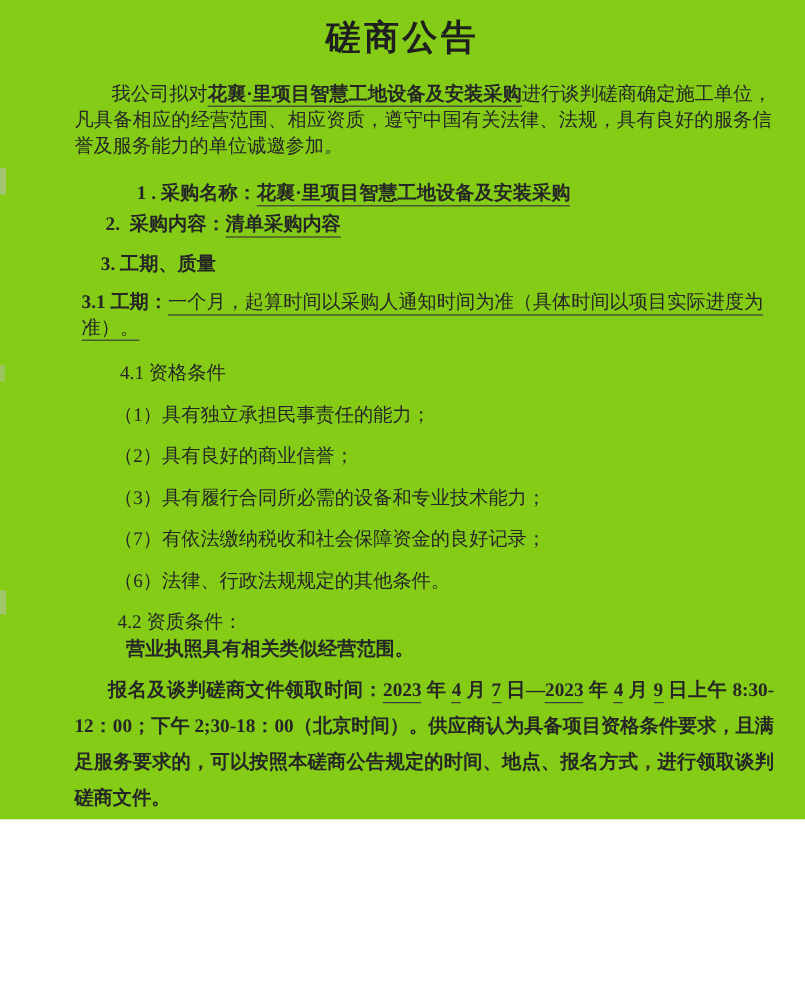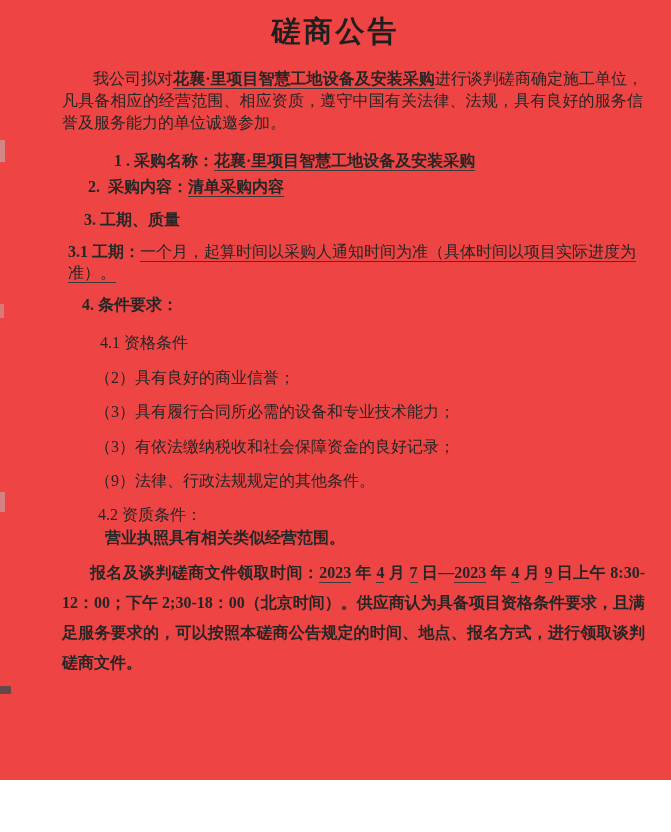--- a/index.html
+++ b/index.html
@@ -1,19 +1,19 @@
 <!DOCTYPE html>
 <html lang="zh"><head>
 <meta charset="utf-8">
 <style>
   html,body { margin:0; padding:0; background:#ffffff; }
   .page {
     position:relative;
-    width:671px; height:780px;
-    background:#ef4444;
+    width:671px; height:683px;
+    background:#84cc16;
     font-family:"Liberation Serif", serif;
     color:#262626;
     overflow:hidden;
     box-sizing:border-box;
   }
   .title {
     margin:0; padding-top:12px;
     text-align:center;
     font-size:29px; font-weight:bold;
     letter-spacing:3px;
@@ -72,28 +72,28 @@
 
   <div class="line l-item1"><span class="b">1 . 采购名称：</span><span class="b u">花襄·里项目智慧工地设备及安装采购</span></div>
 
   <div class="line l-item2"><span class="b">2.  采购内容：</span><span class="b u">清单采购内容</span></div>
 
   <div class="line l-s3 b">3. 工期、质量</div>
 
   <div class="line l-s31"><span class="b">3.1 工期：</span><span class="u">一个月，起算时间以采购人通知时间为准（具体时间以项目实际进度为准）。</span></div>
 
 
-  <div class="line l-s4 b">4. 条件要求：</div>
 
   <div class="line l-s41">4.1 资格条件</div>
 
+  <div class="line cond">（1）具有独立承担民事责任的能力；</div>
   <div class="line cond">（2）具有良好的商业信誉；</div>
   <div class="line cond">（3）具有履行合同所必需的设备和专业技术能力；</div>
-  <div class="line cond">（3）有依法缴纳税收和社会保障资金的良好记录；</div>
-  <div class="line cond">（9）法律、行政法规规定的其他条件。</div>
+  <div class="line cond">（7）有依法缴纳税收和社会保障资金的良好记录；</div>
+  <div class="line cond">（6）法律、行政法规规定的其他条件。</div>
 
   <div class="line l-s42">4.2 资质条件：</div>
   <div class="line l-s42b sb">营业执照具有相关类似经营范围。</div>
 
 
   <p class="para reg sb"><span class="b">报名及谈判磋商文件领取时间：</span><span class="u">2023</span><span> 年 </span><span class="u">4</span><span> 月 </span><span class="u">7</span><span> 日—</span><span class="u">2023</span><span> 年 </span><span class="u">4</span><span> 月 </span><span class="u">9</span><span> 日上午 8:30-12：00；</span><span>下午 2;30-18：00（北京时间）。供应商认为具备项目资格条件要求，且满足服务要求的，可以按照本磋商公告规定的时间、地点、报名方式，进行领取谈判磋商文件。</span></p>
 
 </div>
 
 </body></html>

